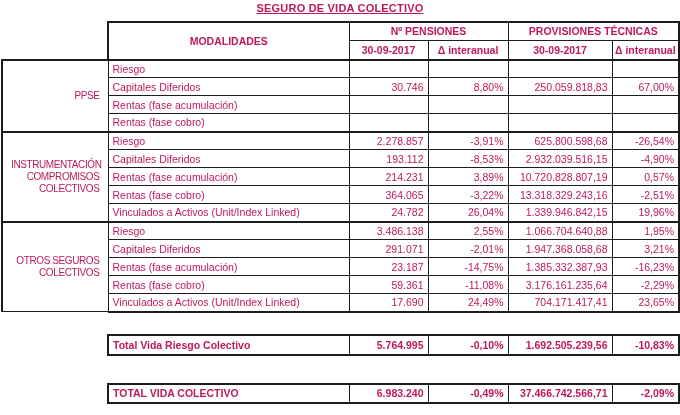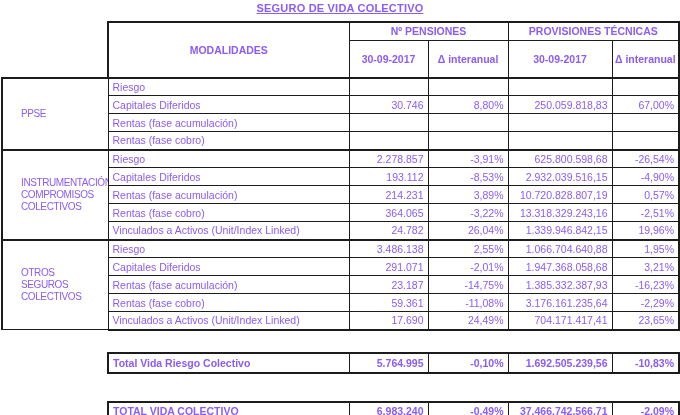--- a/index.html
+++ b/index.html
@@ -1,47 +1,47 @@
 <!DOCTYPE html>
 <html><head>
 <meta charset="utf-8">
 <style>
   html, body { margin:0; padding:0; background:#ffffff; }
   .page {
     position:relative; width:680px; height:415px; background:#ffffff;
-    color:#8b5cf6; font-family:"Liberation Sans", sans-serif; overflow:hidden;
+    color:#be185d; font-family:"Liberation Sans", sans-serif; overflow:hidden;
   }
   .title {
     padding-top:2px; text-align:center;
     font-size:11px; font-weight:bold; text-decoration:underline;
     letter-spacing:0.2px;
   }
   table { border-collapse:collapse; table-layout:fixed; }
   th, td {
     border:1px solid #1c1c1c; box-sizing:border-box;
     font-size:10.5px; font-weight:normal; padding:0 4px;
     height:18px; overflow:hidden; white-space:nowrap; text-align:left;
     vertical-align:middle;
   }
   
   .main { margin:7px 0 0 1px; width:677px; }
   .c-group{width:106px}.c-mod{width:241px}.c-a1{width:79px}.c-a2{width:80px}.c-p1{width:104px}.c-p2{width:67px}
   .ghost { border:none; background:#ffffff; }
   .hmod, .htop, .hsub { font-weight:bold; text-align:center; }
   .hmod, .htop { border-top:2px solid #1c1c1c; }
   .hmod { border-left-width:2px; height:19px; }
-  .hsub { height:19px; padding:12px 1px; }
+  .hsub { height:19px; padding:3px 1px; }
   .main tr > *:last-child { border-right-width:2px; }
   .main tbody tr.first > * { border-top-width:2px; }
   .main tbody tr.sec > * { border-top-width:2px; }
   .main tbody tr.last > * { border-bottom-width:2px; }
   .group-cell {
-    border-left-width:2px; text-align:left; font-weight:normal;
+    border-left-width:2px; text-align:right; font-weight:normal;
     font-size:10px; letter-spacing:-0.4px; white-space:normal;
-    padding:0 18px; line-height:12px;
+    padding:0 8px; line-height:12px;
   }
   .num { text-align:right; }
   
   .totals { margin:21px 0 0 107px; width:571px; }
   .grand  { margin:27px 0 0 107px; width:571px; }
   .totals td, .totals th, .grand td, .grand th { height:20px; }
   .grand td, .grand th { height:19px; }
   .totals tr:first-child > *, .grand tr:first-child > * { border-top-width:2px;font-weight:bold; }
   .totals tr:last-child > *,  .grand tr:last-child > *  { border-bottom-width:2px; }
   .totals tr > *:first-child, .grand tr > *:first-child { border-left-width:2px; }

